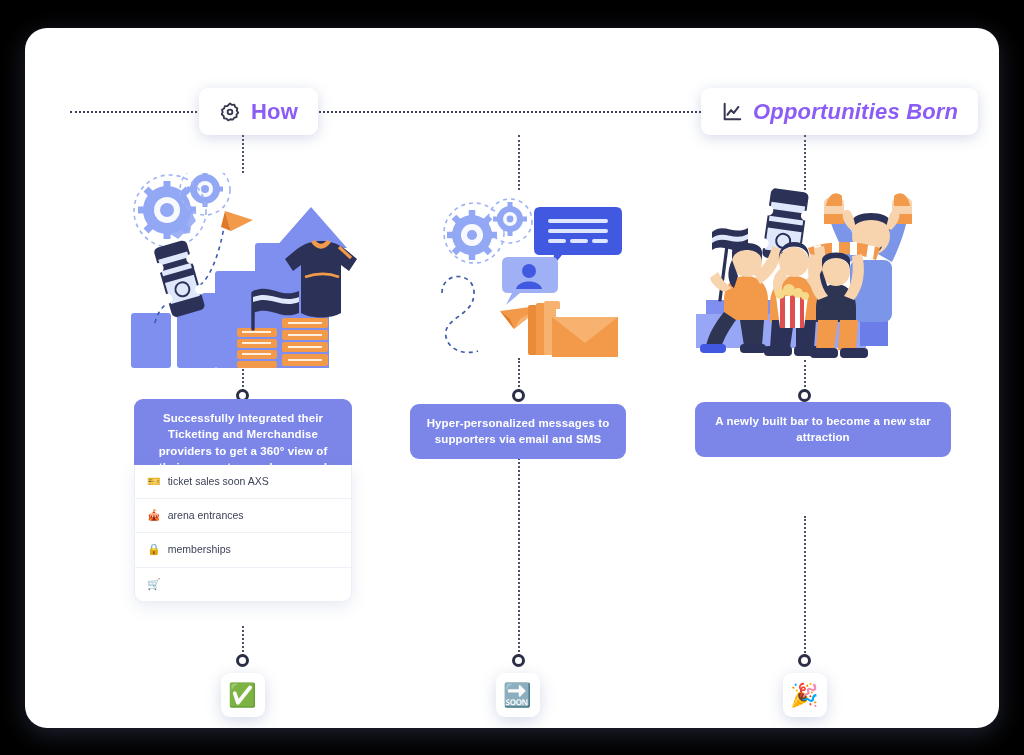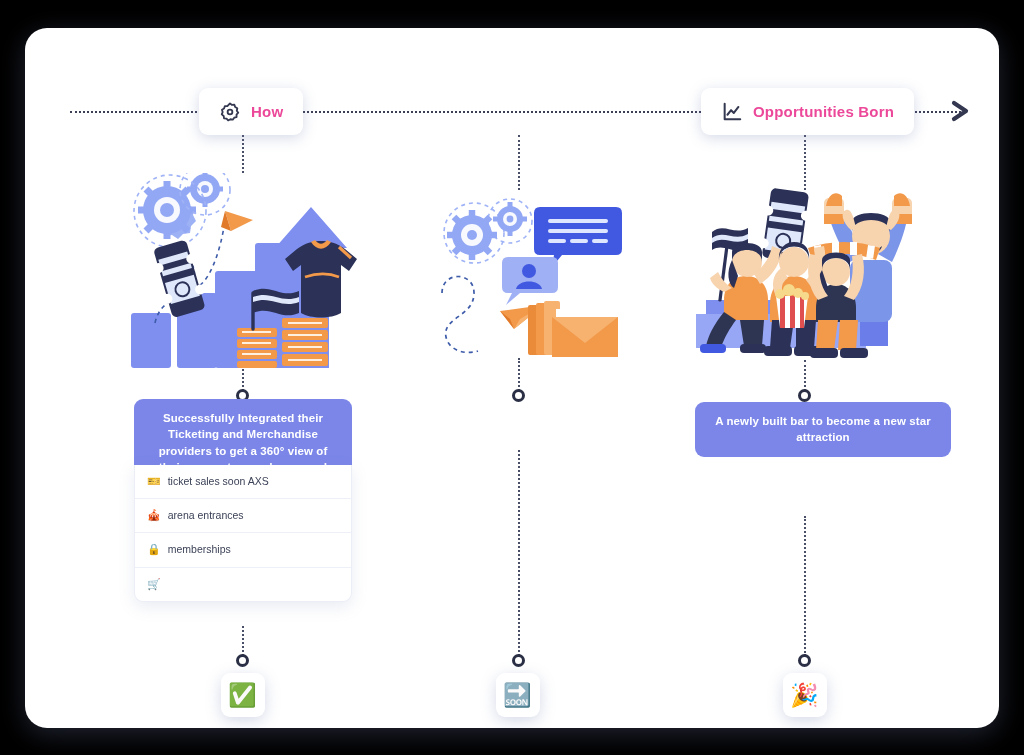--- a/index.html
+++ b/index.html
@@ -41,26 +41,26 @@
     border-radius: 9px;
     box-shadow: 0 3px 14px rgba(120,133,178,.30);
     display: flex; align-items: center;
     gap: 10px;
     padding: 0 20px;
     z-index: 4;
   }
   .pill .p-ico { width: 22px; height: 22px; color: #343850; display:block; flex:0 0 auto;}
   .pill .p-ico svg { display:block; }
   .pill .p-label {
-    font-size: 15px; font-weight: 700; color: #ec4899;
+    font-size: 22px; font-weight: 700; color: #8b5cf6;
     white-space: nowrap; letter-spacing: .2px;
   }
   #pill-1 { left: 174px; }
   #pill-2 { left: 410px; }
-  #pill-3 { left: 676px; }
+  #pill-3 { left: 676px; font-style: italic; }
 
   
   .vline {
     position: absolute;
     border-left: 2.5px dotted #4a4f68;
     width: 0;
   }
   .node {
     position: absolute;
     width: 13px; height: 13px;
@@ -343,20 +343,21 @@
         <rect x="104" y="108" width="16" height="54" rx="2" fill="#f7b26f"></rect>
         <path d="M116 116 L176 116 L176 162 L116 162 Z" fill="#ffffff"></path>
         <circle cx="147" cy="134" r="9" fill="none" stroke="#4158e0" stroke-width="2"></circle>
         <text x="147" y="138" font-size="10" fill="#4158e0" text-anchor="middle" font-family="Liberation Sans, sans-serif">@</text>
         <path d="M112 124 L178 124 L178 164 L112 164 Z" fill="#f2994a"></path>
         <path d="M112 124 L145 150 L178 124 Z" fill="#f7b26f"></path>
       </g>
     </svg>
   </div>
 
+  <div class="bcard" style="left:385px; top:376px; width:216px;">Hyper-personalized messages to supporters via email and SMS</div>
 
   <div class="badge" style="left:471px; top:645px;">
     <span>🔜</span>
   </div>
 
   <div class="vline" style="left:779px; top:107px; height:55px;"></div>
   <div class="vline" style="left:779px; top:332px; height:31px;"></div>
   <div class="node" style="left:773px; top:361px;"></div>
   <div class="vline" style="left:779px; top:488px; height:140px;"></div>
   <div class="node" style="left:773px; top:626px;"></div>

